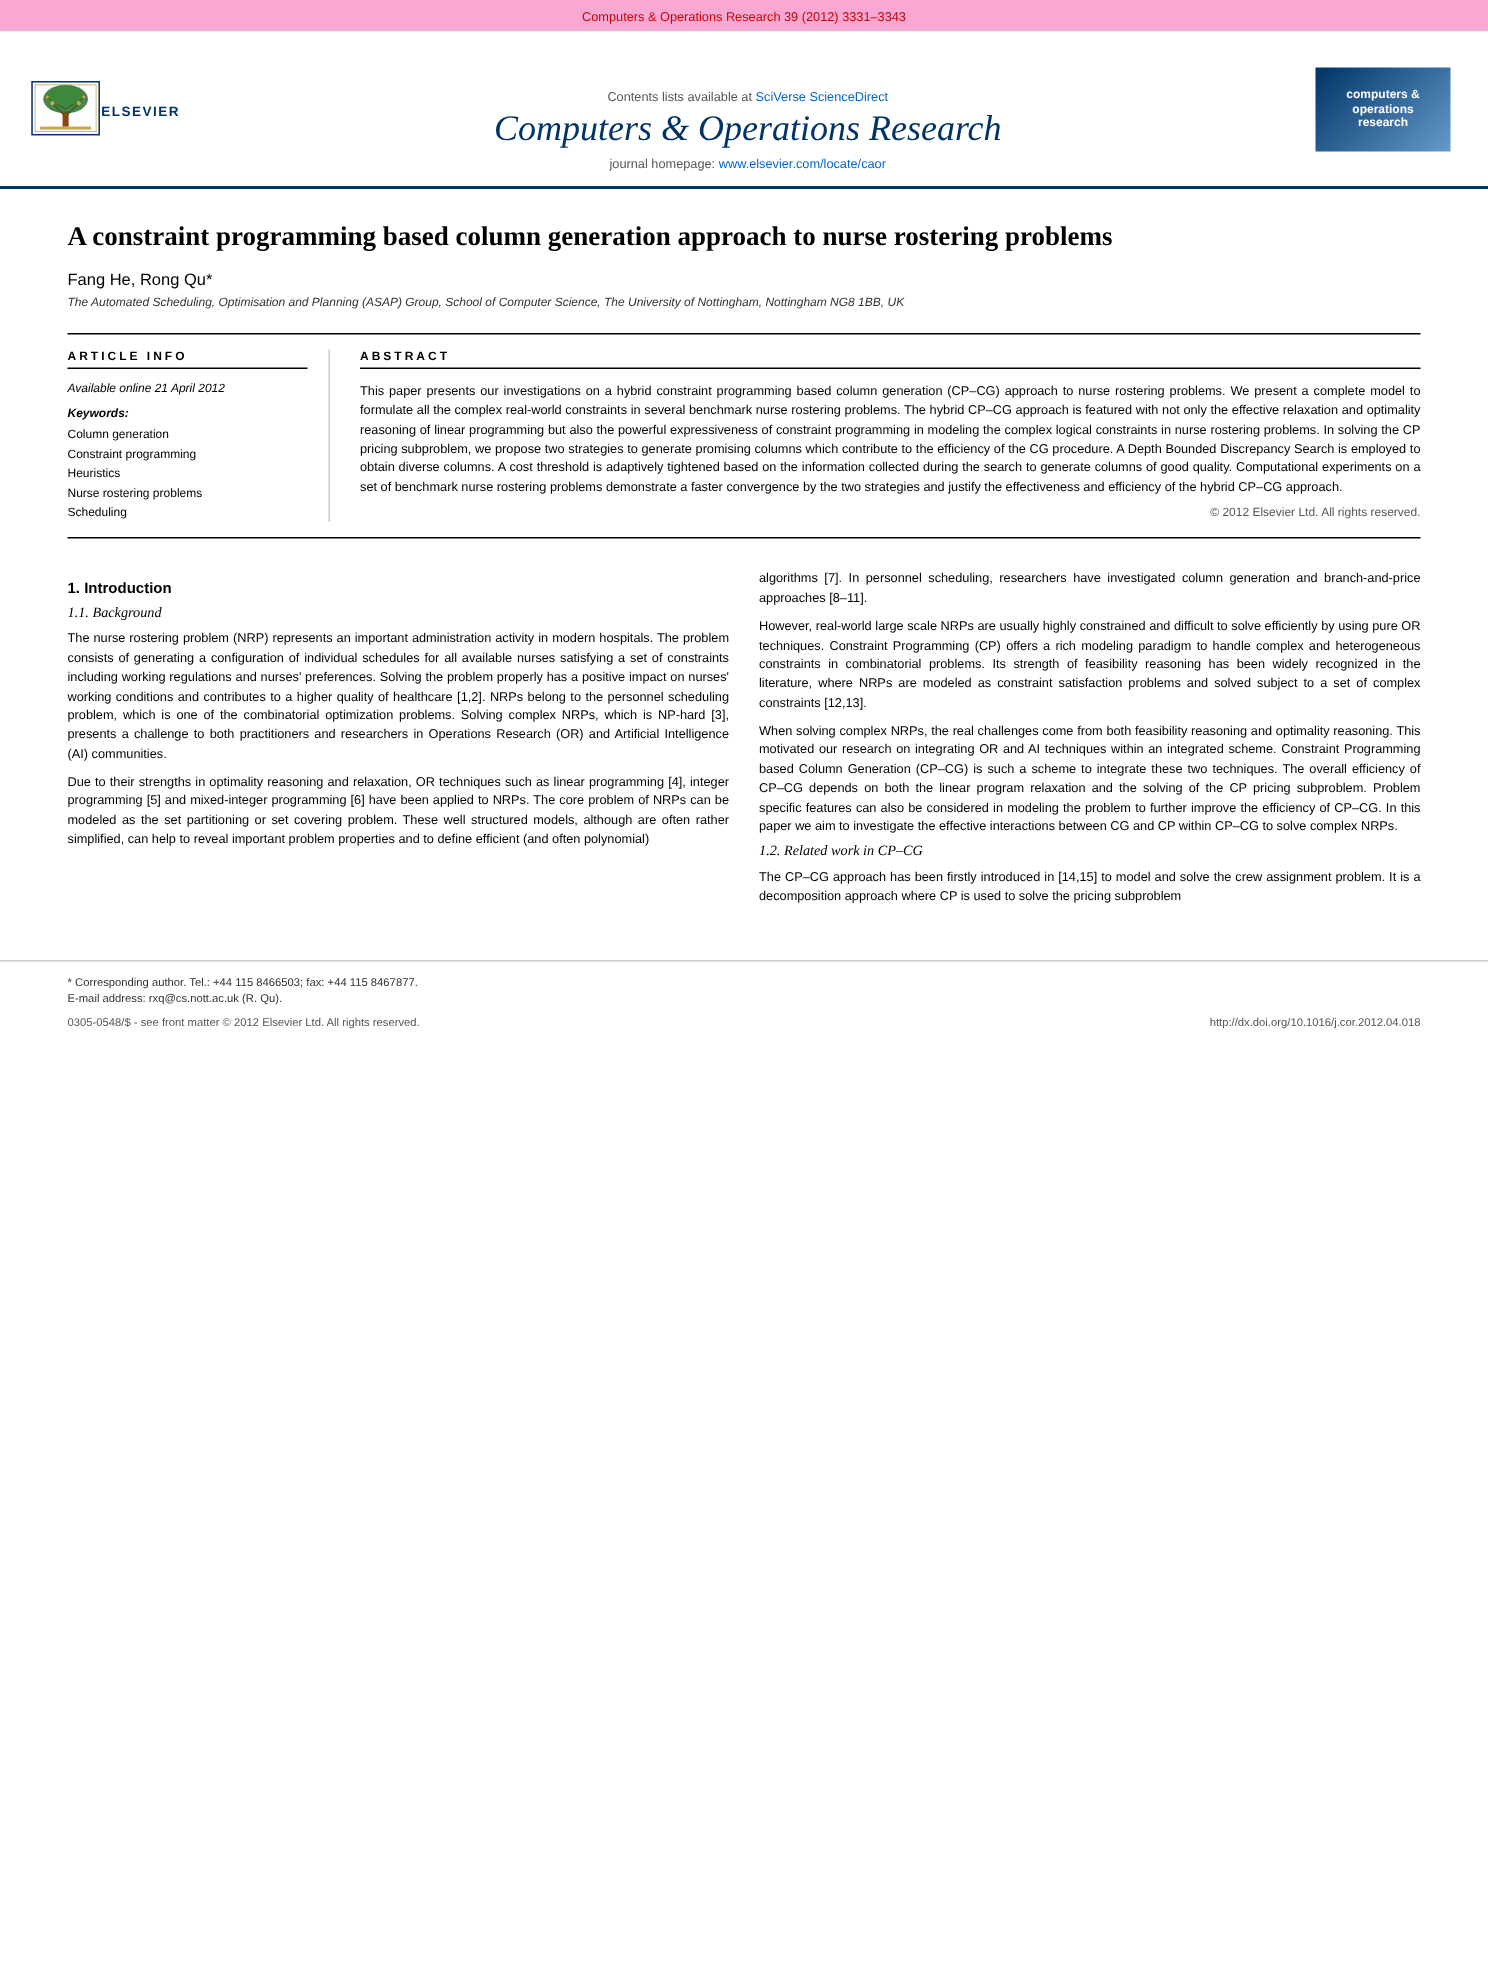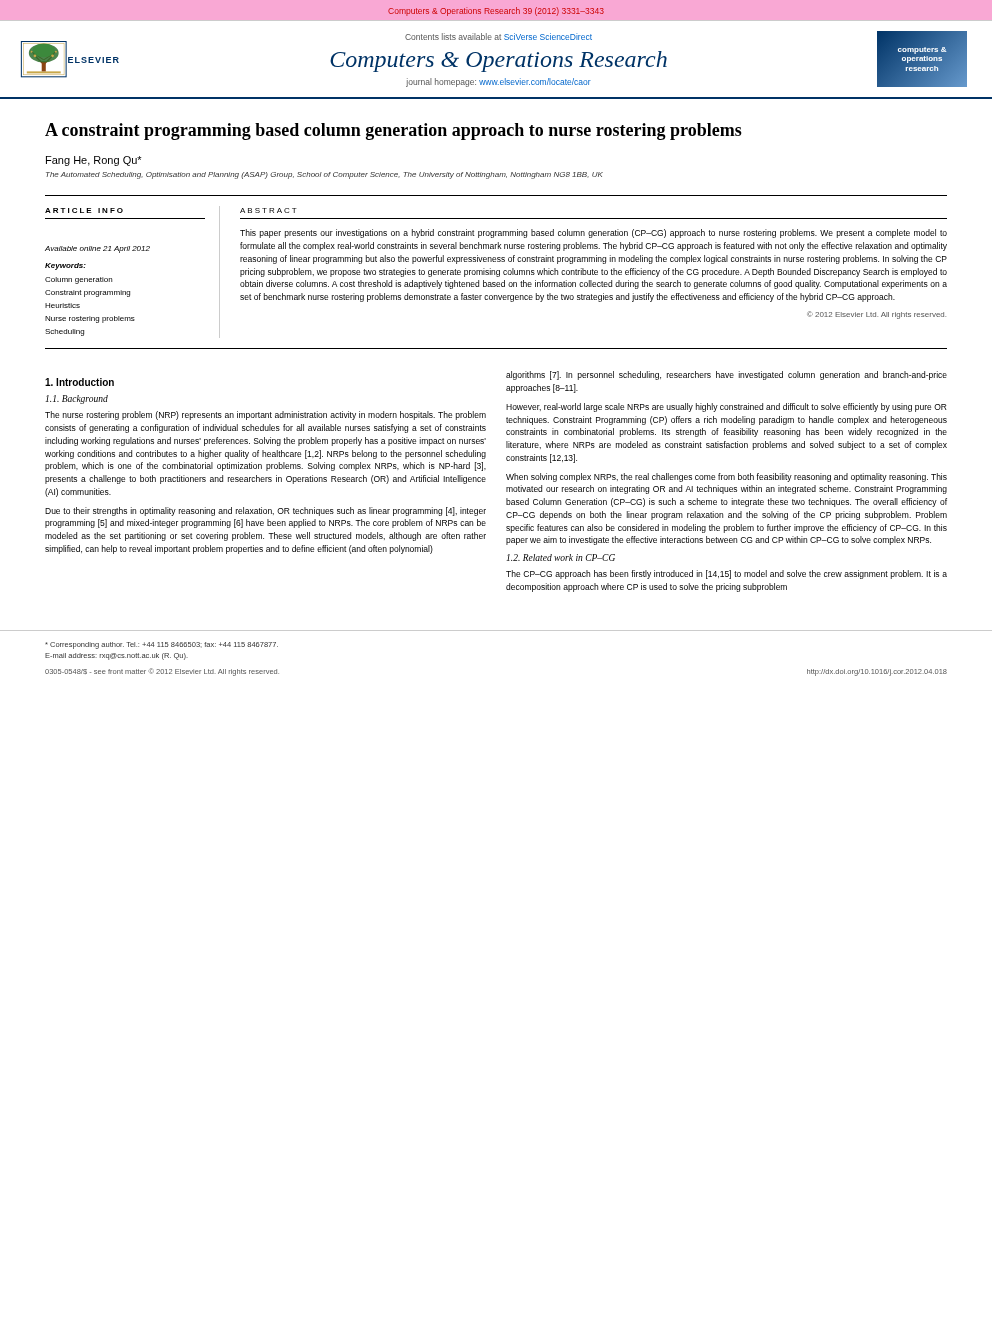--- a/index.html
+++ b/index.html
@@ -49,20 +49,21 @@
       font-size: 9px;
       font-family: Arial, sans-serif;
       color: #003366;
       font-weight: bold;
       margin-top: 2px;
       letter-spacing: 1px;
     }
     .journal-header-center {
       flex: 1;
       text-align: center;
+      margin-top: 28px;
     }
     .sciverse-link {
       font-size: 8.5px;
       color: #555;
       font-family: Arial, sans-serif;
       margin-bottom: 4px;
     }
     .sciverse-link a { color: #0066cc; text-decoration: none; }
     .journal-title {
       font-size: 24px;
@@ -151,21 +152,21 @@
 
     .info-section-title {
       font-size: 8px;
       font-family: Arial, sans-serif;
       letter-spacing: 2px;
       text-transform: uppercase;
       font-weight: bold;
       color: #000;
       border-bottom: 1px solid #000;
       padding-bottom: 3px;
-      margin-bottom: 25px;
+      margin-bottom: 8px;
     }
 
     .info-available {
       font-size: 8px;
       font-family: Arial, sans-serif;
       color: #000;
       margin-bottom: 8px;
       font-style: italic;
     }
 
@@ -186,21 +187,21 @@
 
     .abstract-section {
       flex: 1;
     }
 
     .abstract-section-title {
       font-size: 8px;
       font-family: Arial, sans-serif;
       letter-spacing: 2px;
       text-transform: uppercase;
-      font-weight: normal;
+      font-weight: bold;
       color: #000;
       border-bottom: 1px solid #000;
       padding-bottom: 3px;
       margin-bottom: 8px;
     }
 
     .abstract-text {
       font-size: 8.5px;
       line-height: 1.5;
       text-align: justify;

